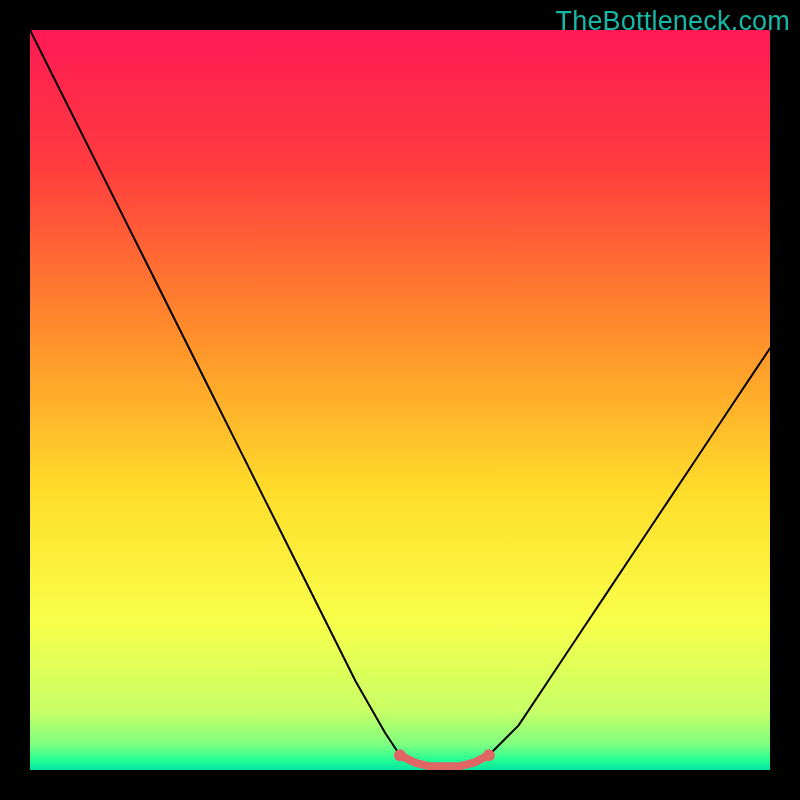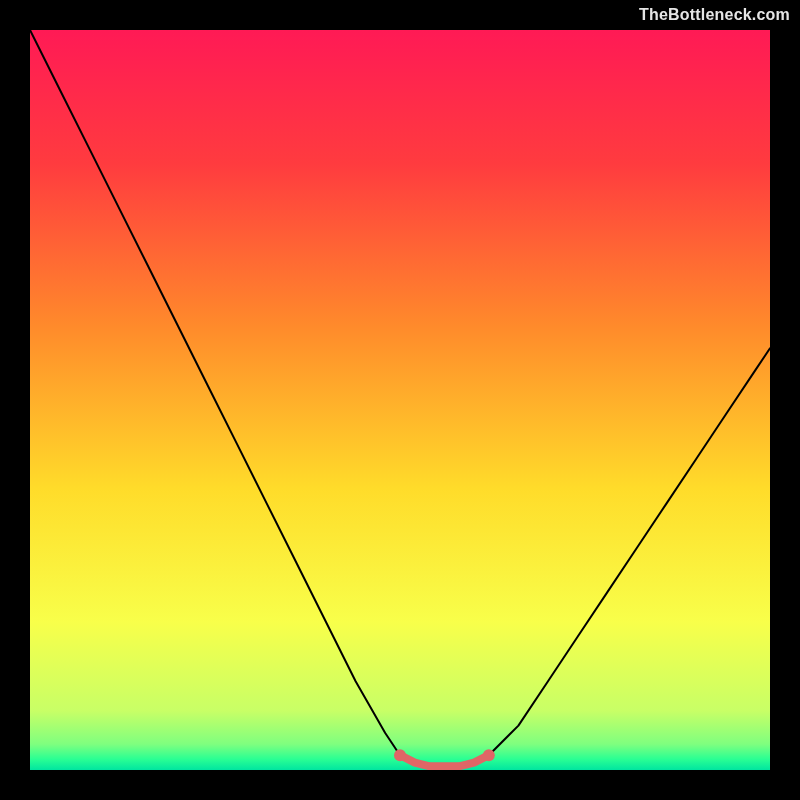--- a/index.html
+++ b/index.html
@@ -26,23 +26,23 @@
   }
   #chart-svg {
     width: 100%;
     height: 100%;
     display: block;
   }
   .watermark {
     position: absolute;
     top: 6px;
     right: 10px;
-    color: #e5e5e5;
-    font-size: 16px;
-    font-weight: 700;
+    color: #14b8a6;
+    font-size: 27px;
+    font-weight: 400;
     letter-spacing: 0.2px;
   }
 </style>
 </head>
 <body>
 
 <div class="frame">
   <div class="plot-area">
     <svg id="chart-svg" viewBox="0 0 740 740">
       <defs>

